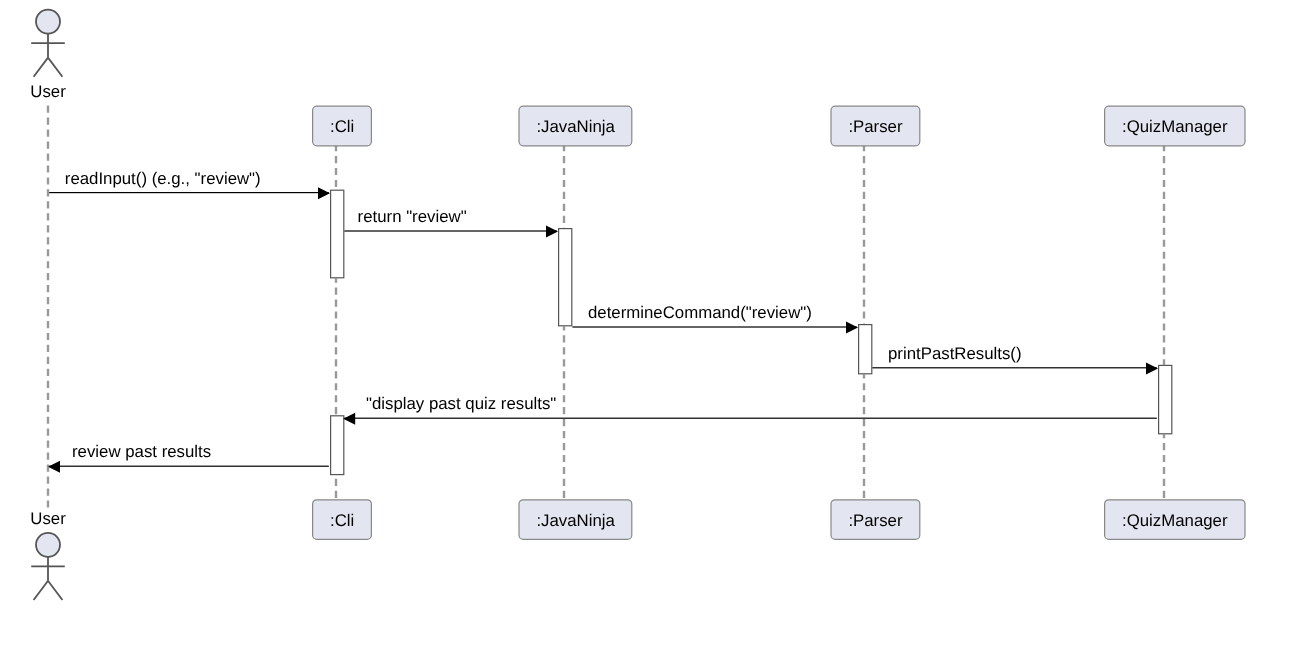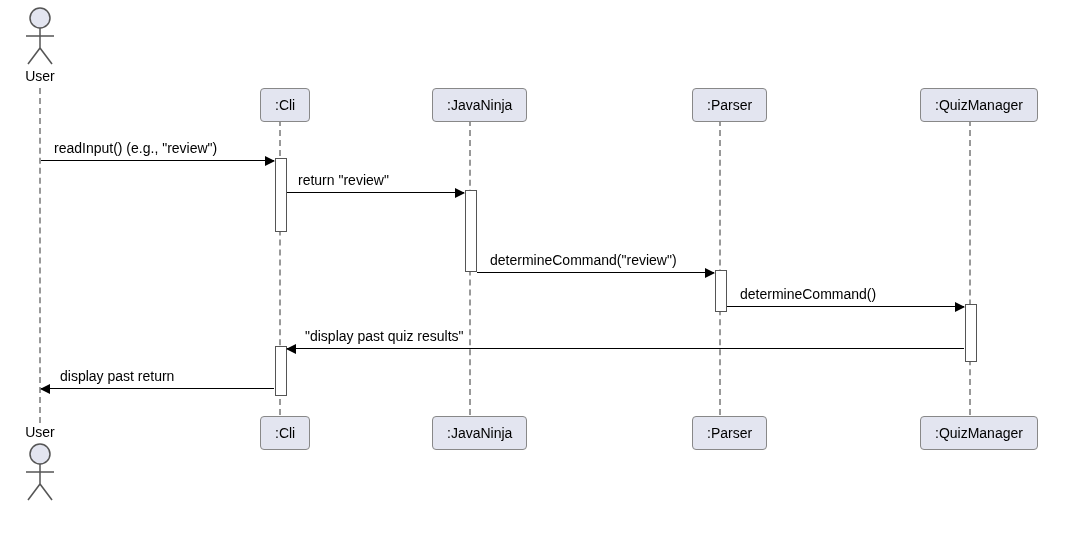--- a/index.html
+++ b/index.html
@@ -121,31 +121,31 @@
   <div class="msg-label" style="left:298px; top:172px;">return "review"</div>
   <div class="harrow" style="left:287px; top:192px; width:177px;">
       <div class="head-right"></div>
     </div>
 
   <div class="msg-label" style="left:490px; top:252px;">determineCommand("review")</div>
   <div class="harrow" style="left:477px; top:272px; width:237px;">
       <div class="head-right"></div>
     </div>
 
-  <div class="msg-label" style="left:740px; top:286px;">determineCommand()</div>
+  <div class="msg-label" style="left:740px; top:286px;">printPastResults()</div>
   <div class="harrow" style="left:727px; top:306px; width:237px;">
       <div class="head-right"></div>
     </div>
 
   <div class="msg-label" style="left:305px; top:328px;">"display past quiz results"</div>
   <div class="harrow" style="left:287px; top:348px; width:677px;">
       <div class="head-left"></div>
     </div>
 
-  <div class="msg-label" style="left:60px; top:368px;">display past return</div>
+  <div class="msg-label" style="left:60px; top:368px;">review past results</div>
   <div class="harrow" style="left:41px; top:388px; width:233px;">
       <div class="head-left"></div>
     </div>
 
   <div class="actor-label" style="left:10px; top:424px; width:60px;">User</div>
   <div class="actor" style="left:20px; top:442px;">
     <svg width="40" height="60" viewBox="0 0 40 60">
       <circle cx="20" cy="12" r="10" fill="#e3e5f0" stroke="#555" stroke-width="1.5"></circle>
       <line x1="20" y1="22" x2="20" y2="42" stroke="#555" stroke-width="1.5"></line>
       <line x1="6" y1="30" x2="34" y2="30" stroke="#555" stroke-width="1.5"></line>

